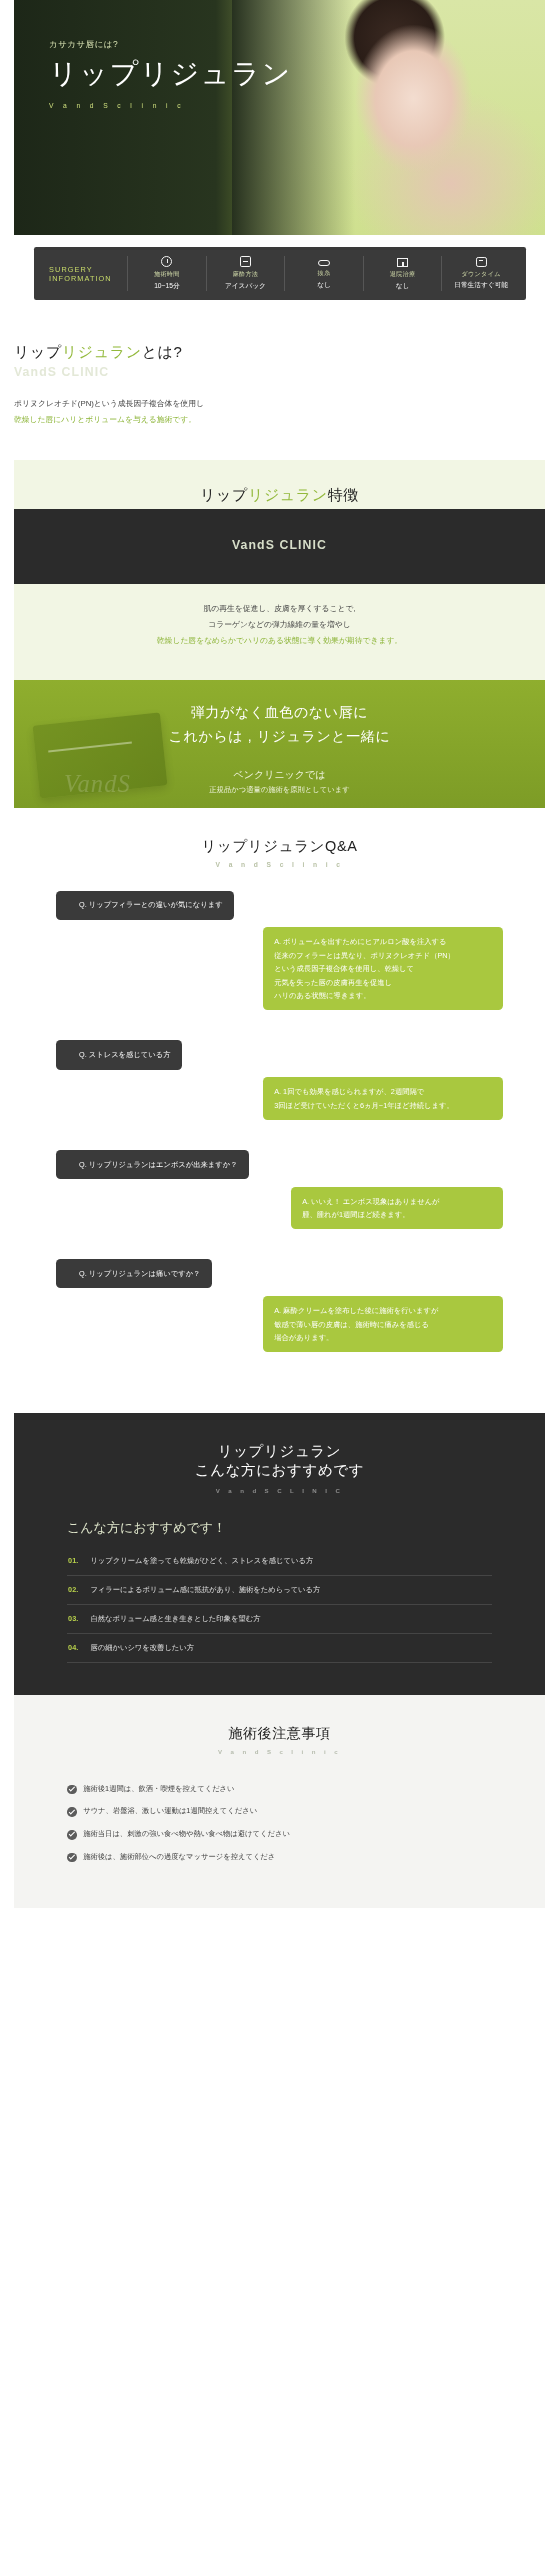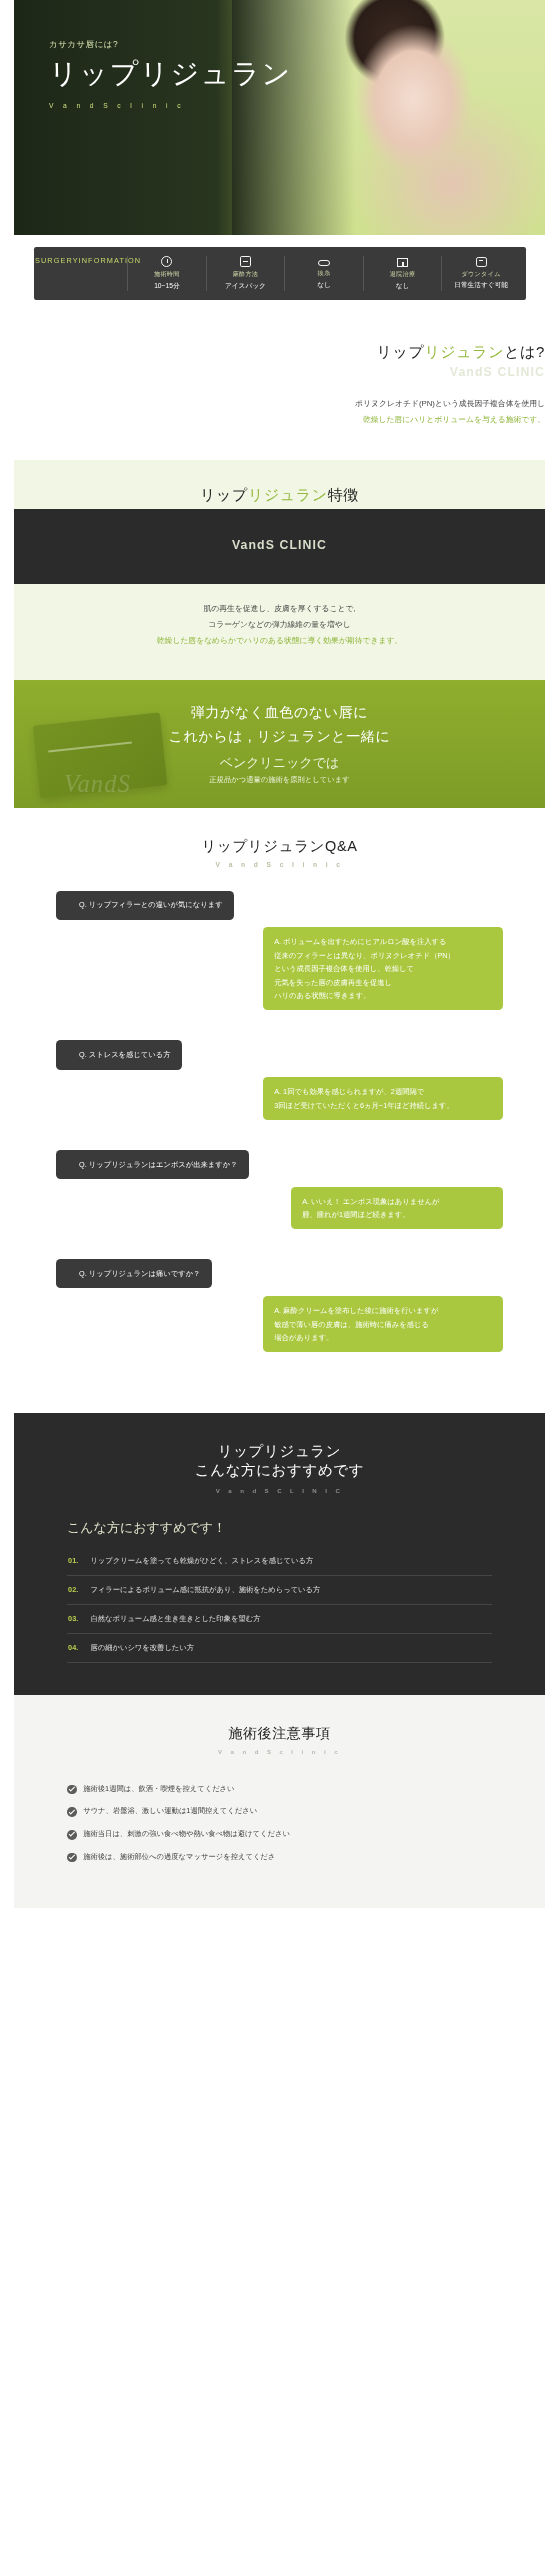--- a/index.html
+++ b/index.html
@@ -45,21 +45,21 @@
     margin-top:12.3px; font-size:6.7px; letter-spacing:3.9px; color:#cfe07e;
   }
 
   
   .infobar-wrap { background:#ffffff; padding:12.3px 0 17px; }
   .infobar {
     width:492px; margin:0 auto; background:#3a3a3a; border-radius:2.2px;
     display:flex; align-items:stretch; padding:9px 5.6px; color:#fff;
   }
   .infobar-title {
-    width:89px; display:flex; justify-content:center;
+    width:89px; display:flex; flex-direction:column; justify-content:center;
     padding-left:10px; border-right:0.6px solid #565656;
   }
   .infobar-title .l1 { font-size:7.3px; letter-spacing:1.1px; color:#c9dc6a; }
   .infobar-title .l2 { font-size:7.3px; letter-spacing:1.1px; color:#c9dc6a; }
   .infocol {
     flex:1; text-align:center; display:flex; flex-direction:column;
     align-items:center; justify-content:center; gap:2.8px; border-right:0.6px solid #565656;
   }
   .infocol:last-child { border-right:none; }
   .ico { width:12.3px; height:11.2px; position:relative; opacity:.95; }
@@ -69,21 +69,21 @@
   .ico-ice:after{content:"";position:absolute;left:1.7px;top:3.9px;width:5.6px;height:1.1px;background:#fff;}
   .ico-anes { width:12.3px;height:6.7px;border:1.1px solid #fff;border-radius:3.4px;margin-top:2.2px;}
   .ico-hosp { width:11.2px;height:9px;border:1.1px solid #fff;margin-top:1.1px;}
   .ico-hosp:after{content:"";position:absolute;left:4.5px;top:2.8px;width:1.1px;height:4.5px;background:#fff;}
   .ico-down { width:11.2px;height:10px;border:1.1px solid #fff;border-radius:2.2px;}
   .ico-down:after{content:"";position:absolute;left:2.2px;top:2.2px;width:4.5px;height:1.1px;background:#fff;}
   .info-label { font-size:6.1px; color:#cfd8a8; letter-spacing:0.3px; }
   .info-value { font-size:6.7px; color:#ffffff; }
 
   
-  .sec-white { background:#fff; padding:26px 0 32px; text-align:right; }
+  .sec-white { background:#fff; padding:26px 0 32px; text-align:left; }
   .sec-pale  { background:#f2f6e4; padding:26px 0 31px; text-align:center; }
   .h2 { font-size:15px; letter-spacing:0.6px; color:#222; font-weight:400; }
   .h2 .accent { color:#93b93c; }
   .brand {
     margin-top:3.4px; font-size:12.3px; letter-spacing:1.1px; color:#e3e8d7; font-weight:700;
   }
   .brand.dark { color:#d7dec9; }
   .body-txt { margin-top:17px; font-size:7.8px; line-height:2.05; color:#444; }
   .body-txt .g { color:#8cb437; }
 
@@ -102,21 +102,21 @@
   .banner .card:after{
     content:""; position:absolute; left:13.4px; top:26px; width:84px; height:1.7px; background:rgba(255,255,255,.5);
   }
   .banner .wm {
     position:absolute; left:50px; bottom:10px; font-size:24.6px; color:rgba(255,255,255,.18);
     font-family:"Liberation Serif", serif; font-style:italic; letter-spacing:1.1px;
   }
   .banner-inner { position:relative; z-index:2; padding-top:24.6px; }
   .banner-l1 { font-size:14px; letter-spacing:0.6px; }
   .banner-l2 { font-size:14px; letter-spacing:0.6px; margin-top:5.6px; }
-  .banner-l3 { font-size:13px; margin-top:8px; color:#eef3dc; }
+  .banner-l3 { font-size:10px; margin-top:22px; color:#eef3dc; }
   .banner-l4 { font-size:7.3px; margin-top:3.4px; color:#eef3dc; }
 
   
   .qa { background:#fff; padding:29px 0 31px; }
   .qa-head { text-align:center; }
   .qa-head .h2 { font-size:14.5px; }
   .qa-head .brand { font-size:6.7px; letter-spacing:3.4px; color:#b9c2a6; margin-top:5.6px; }
   .qa-list { width:447px; margin:22.3px auto 0; }
   .bubble { border-radius:4.5px; padding:7.8px 11.2px; font-size:7.3px; line-height:1.85; }
   .q { background:#3a3a3a; color:#fff; display:inline-block; margin:0 0 7.8px 0;padding-left:23px; }

